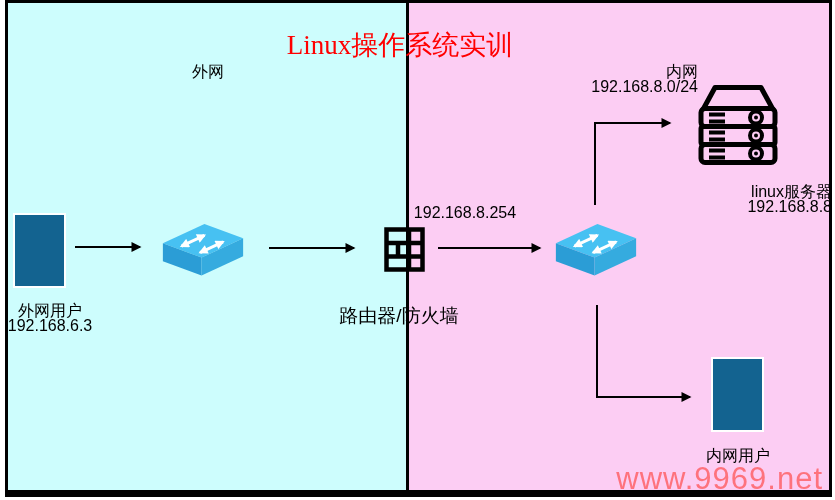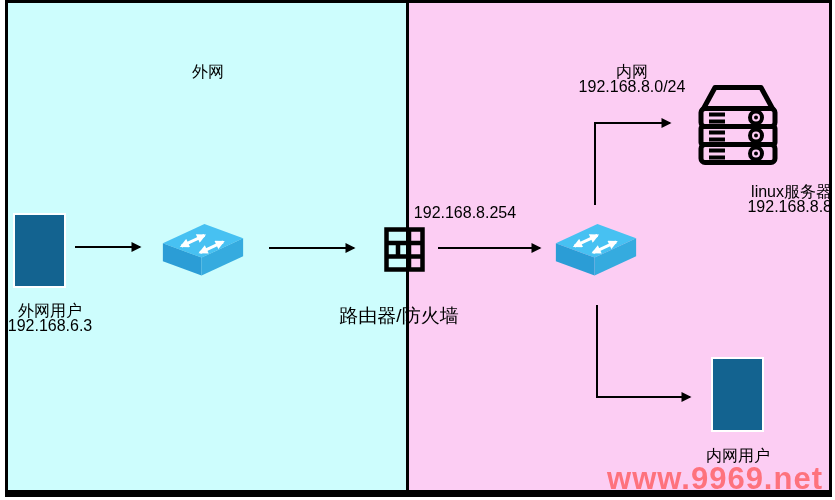--- a/index.html
+++ b/index.html
@@ -35,21 +35,21 @@
     border:2px solid #ffffff; z-index:3;
   }
   .icon { position:absolute; z-index:3; }
   .connectors {
     position:absolute; left:0; top:0; width:835px; height:500px;
     z-index:2; pointer-events:none;
   }
   .watermark {
     position:absolute; right:12px; bottom:3px;
     font-size:31px; letter-spacing:1px;
-    color:#ff5050; opacity:0.72; z-index:9; white-space:nowrap;font-weight:bold;
+    color:#ff5050; opacity:0.72; z-index:9; white-space:nowrap;
   }
 </style>
 </head>
 <body>
 
 <div class="page">
 
   <svg width="0" height="0" style="position:absolute">
     <defs>
       <marker id="mb" viewBox="0 0 10 10" refX="8.5" refY="5" markerWidth="6.5" markerHeight="5" orient="auto">
@@ -60,25 +60,26 @@
       </marker>
     </defs>
   </svg>
 
   <div class="frame">
     <div class="zone zone-external"></div>
     <div class="zone-divider"></div>
     <div class="zone zone-internal"></div>
   </div>
 
+  <div class="title">Linux操作系统实训</div>
 
   <div class="lbl" style="left:128px; top:64px;">
     <div>外网</div>
   </div>
-  <div class="lbl" style="left:552px; top:64px;">
+  <div class="lbl" style="left:538px; top:64px;text-align:right;">
     <div>内网</div>
     <div>192.168.8.0/24</div>
   </div>
 
   <div class="node-rect" style="left:13px; top:213px; width:53px; height:75px; background:#136390;"></div>
   <div class="lbl" style="left:-30px; top:303px;">
     <div>外网用户</div>
     <div>192.168.6.3</div>
   </div>
 

